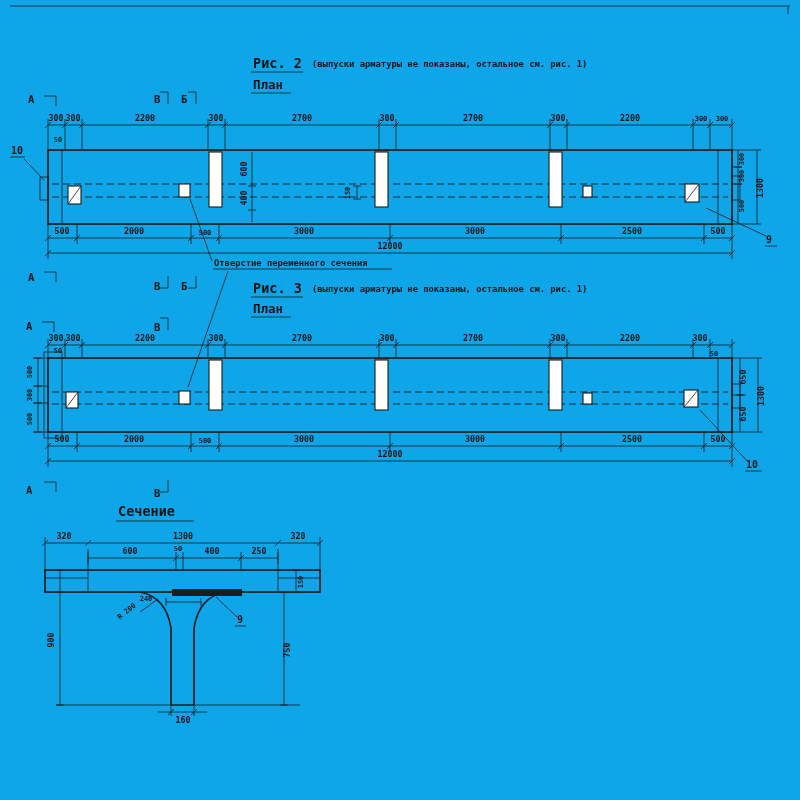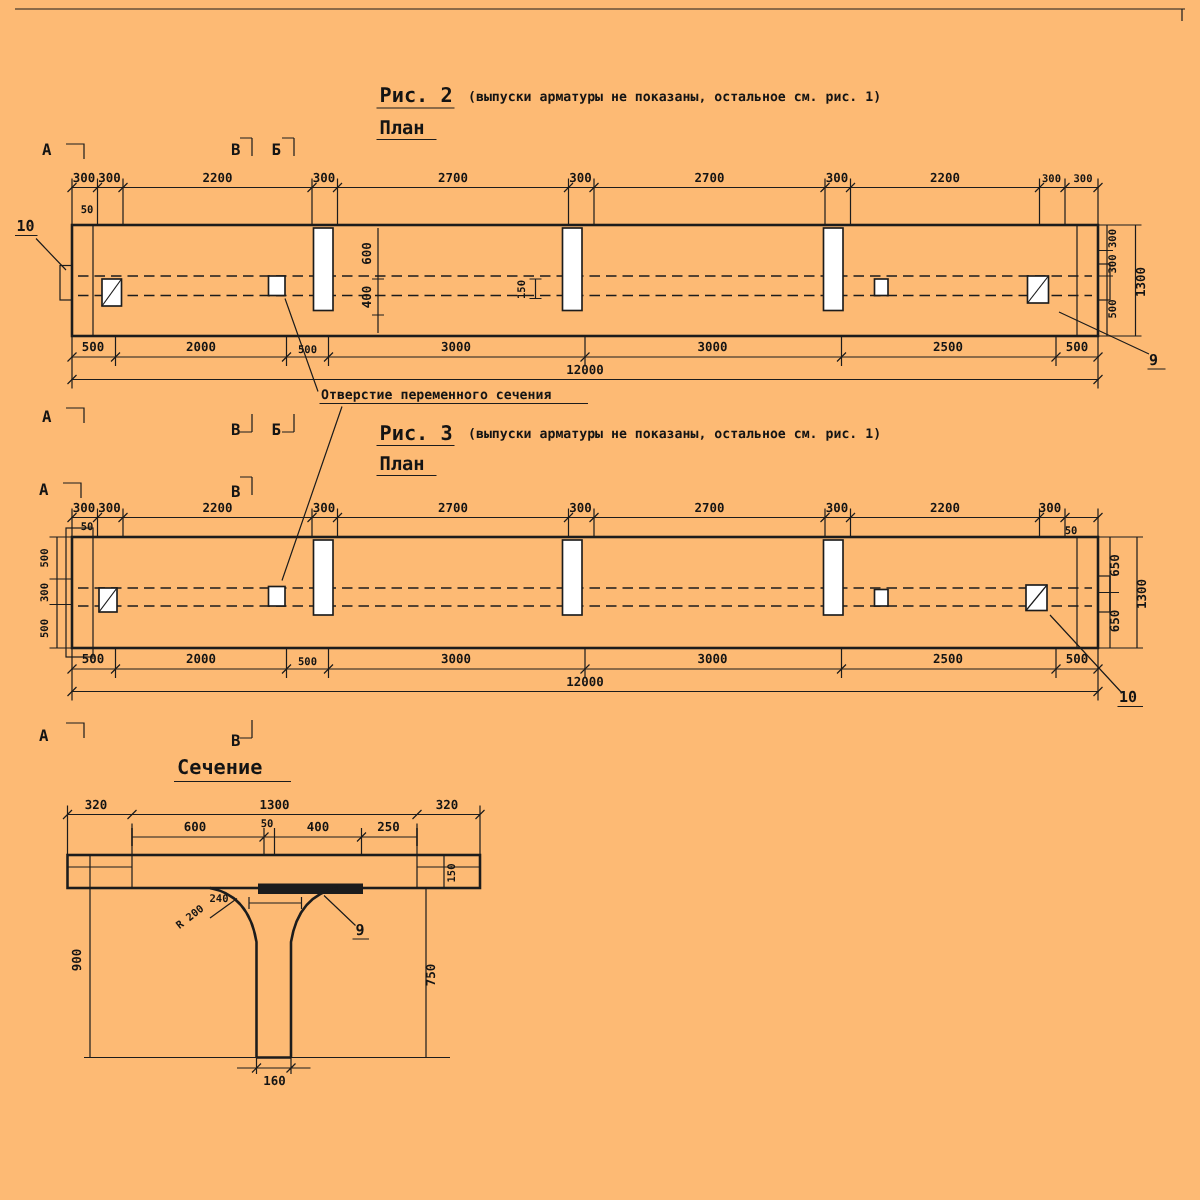--- a/index.html
+++ b/index.html
@@ -1,16 +1,16 @@
 <!DOCTYPE html>
 <html><head>
 <meta charset="utf-8">
 <style>
   html,body{margin:0;padding:0;background:#fff}
-  .sheet{width:800px;height:800px;background:#fdba74;position:relative;overflow:hidden}
+  .sheet{width:800px;height:800px;background:#0ea5e9;position:relative;overflow:hidden}
   svg{display:block}
   .ln{stroke:#1c1c1c;fill:none;stroke-width:1}
   .thick{stroke-width:1.7}
   .thin{stroke-width:.8}
   .dash{stroke-dasharray:7 4;stroke-width:.9}
   .blk{fill:#fff;stroke:#1c1c1c;stroke-width:1.1}
   .solid{fill:#1c1c1c;stroke:none}
   text{fill:#141414;font-family:"DejaVu Sans Mono",monospace;font-weight:bold}
   .t{font-size:13.5px}
   .p{font-size:12.5px}

